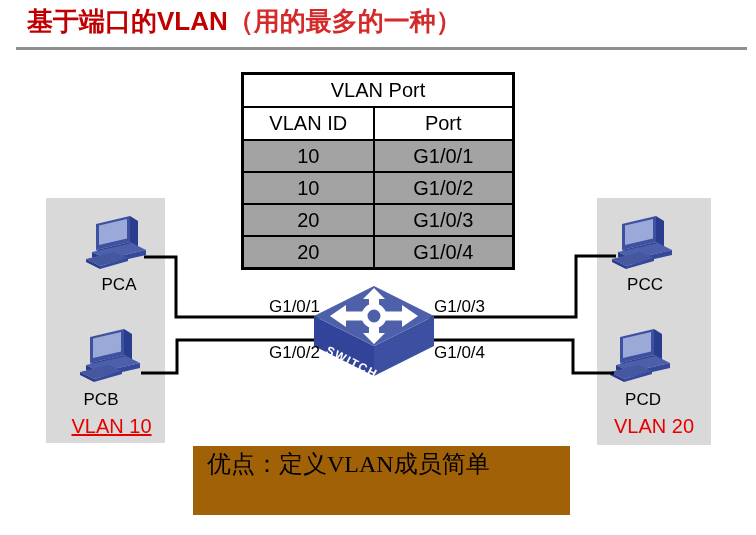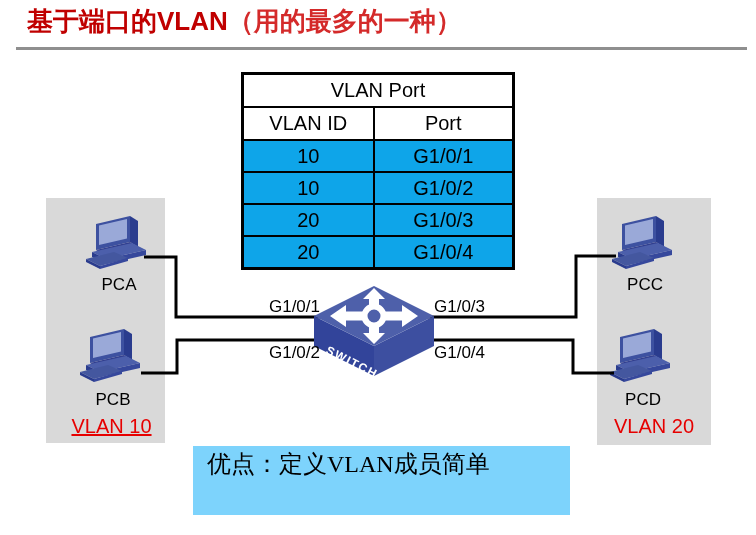--- a/index.html
+++ b/index.html
@@ -13,21 +13,21 @@
   .title .sub { color:#D42A2A; }
   .title-underline { position:absolute; left:16px; top:47px; width:731px; height:3px;
            background:#8F8F8F; }
   
   .vlan-table { position:absolute; left:241px; top:72px; border-collapse:collapse;
            table-layout:fixed; font-size:20px; color:#000; }
   .vlan-table td { border:2px solid #000; text-align:center; padding:0; }
   .vlan-table { border:3px solid #000; }
   .vlan-table td.caption { height:31px; background:#fff; }
   .vlan-table td.head    { height:31px; background:#fff;border-radius:10px; }
-  .vlan-table td.data    { height:30px; background:#0ea5e9; }
+  .vlan-table td.data    { height:30px; background:#a3a3a3; }
   
   .zone { position:absolute; background:#D9D9D9; }
   .zone-left  { left:46px;  top:198px; width:119px; height:245px; }
   .zone-right { left:597px; top:198px; width:114px; height:247px; }
   
   .pc-icon { position:absolute; width:66px; height:58px; }
   .dev-label { position:absolute; width:66px; text-align:center; font-size:17px; color:#000000; }
   .vlan-label { position:absolute; top:415px; text-align:center; font-size:20px;
            color:#E60000; }
   .vlan-label.left  { left:52px;  width:119px;text-decoration:underline; }
@@ -37,21 +37,21 @@
   
   .switch-svg { position:absolute; left:309px; top:283px; z-index:2; }
   
   .port-label { position:absolute; font-size:17px; color:#000; z-index:3; white-space:nowrap; }
   .port-g101 { left:250px; top:297px; width:70px; text-align:right; }
   .port-g102 { left:250px; top:343px; width:70px; text-align:right; }
   .port-g103 { left:434px; top:297px; width:80px; text-align:left; }
   .port-g104 { left:434px; top:343px; width:80px; text-align:left; }
   
   .notes { position:absolute; left:193px; top:446px; width:377px; height:69px;
-           background:#7dd3fc; font-family:"Liberation Serif","DejaVu Serif",serif;
+           background:#a16207; font-family:"Liberation Serif","DejaVu Serif",serif;
            font-size:24px; line-height:32px; color:#000; padding:2px 0 0 14px;
            box-sizing:border-box; white-space:nowrap; }
   .notes div { height:32px; }
 </style>
 </head>
 <body>
 
 <div class="stage">
 
   <div class="title">
@@ -144,21 +144,21 @@
     <polygon points="10,38 44,30 52,35 18,43" fill="#323F8F"></polygon>
     <polygon points="6,40 46,31 60,38 20,47" fill="#4C5FAB"></polygon>
     <polygon points="6,40 20,47 20,52 6,45" fill="#2A3C8E"></polygon>
     <polygon points="20,47 60,38 60,43 20,52" fill="#36489C"></polygon>
     <polygon points="0,47 28,40 42,46 14,54" fill="#44579F"></polygon>
     <polygon points="0,47 14,54 14,57 0,50" fill="#2A3C8E"></polygon>
     <polygon points="14,54 42,46 42,49 14,57" fill="#36489C"></polygon>
   </svg>
 
   <div class="dev-label" style="left:86px;  top:275px;">PCA</div>
-  <div class="dev-label" style="left:80px;  top:390px;">PCB</div>
+  <div class="dev-label" style="left:68px;  top:390px;">PCB</div>
   <div class="dev-label" style="left:612px; top:275px;">PCC</div>
   <div class="dev-label" style="left:610px; top:390px;">PCD</div>
 
   <div class="vlan-label left">VLAN 10</div>
   <div class="vlan-label right">VLAN 20</div>
 
   <svg class="switch-svg" width="130" height="98" viewBox="0 0 130 98">
     <polygon points="5,33 65,63 65,93 5,63" fill="#32449A"></polygon>
     <polygon points="125,33 65,63 65,93 125,63" fill="#3D4FA0"></polygon>
     <polygon points="65,3 125,33 65,63 5,33" fill="#4E60AA"></polygon>

